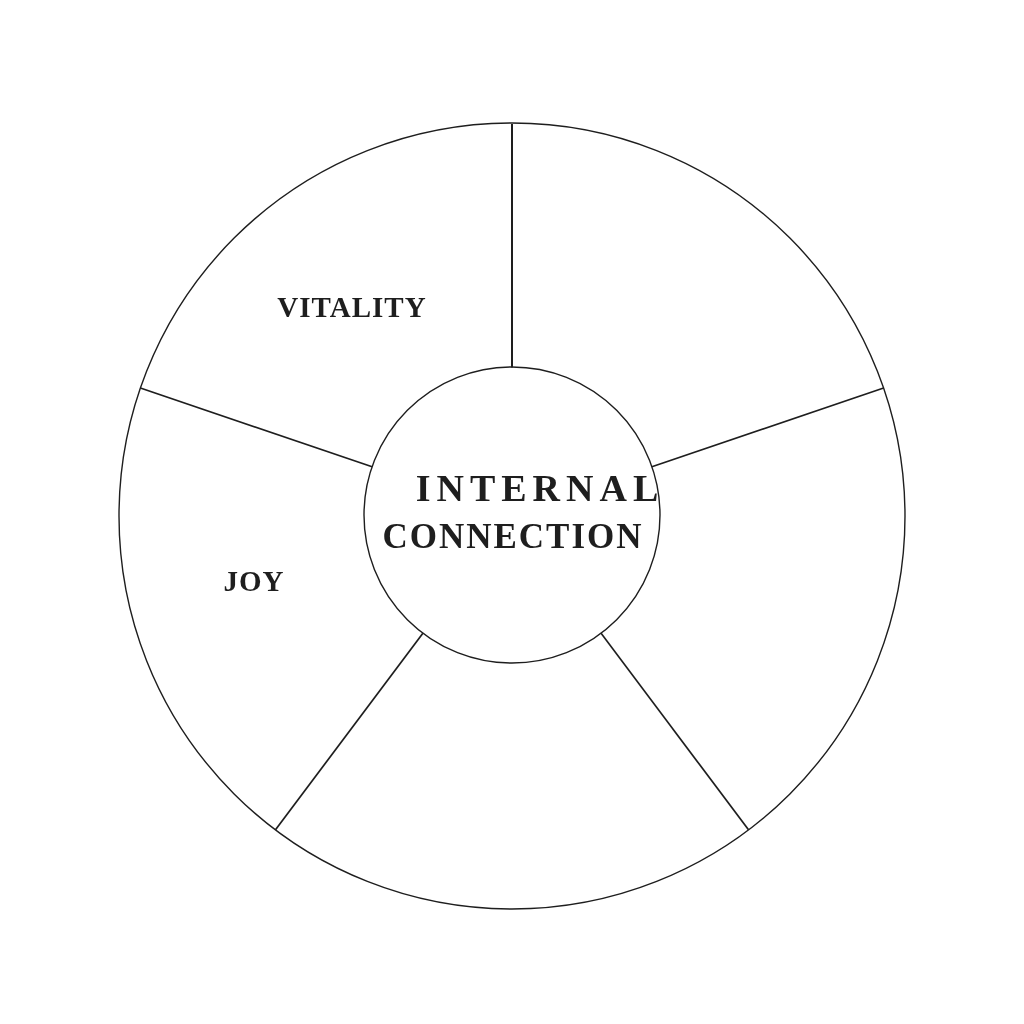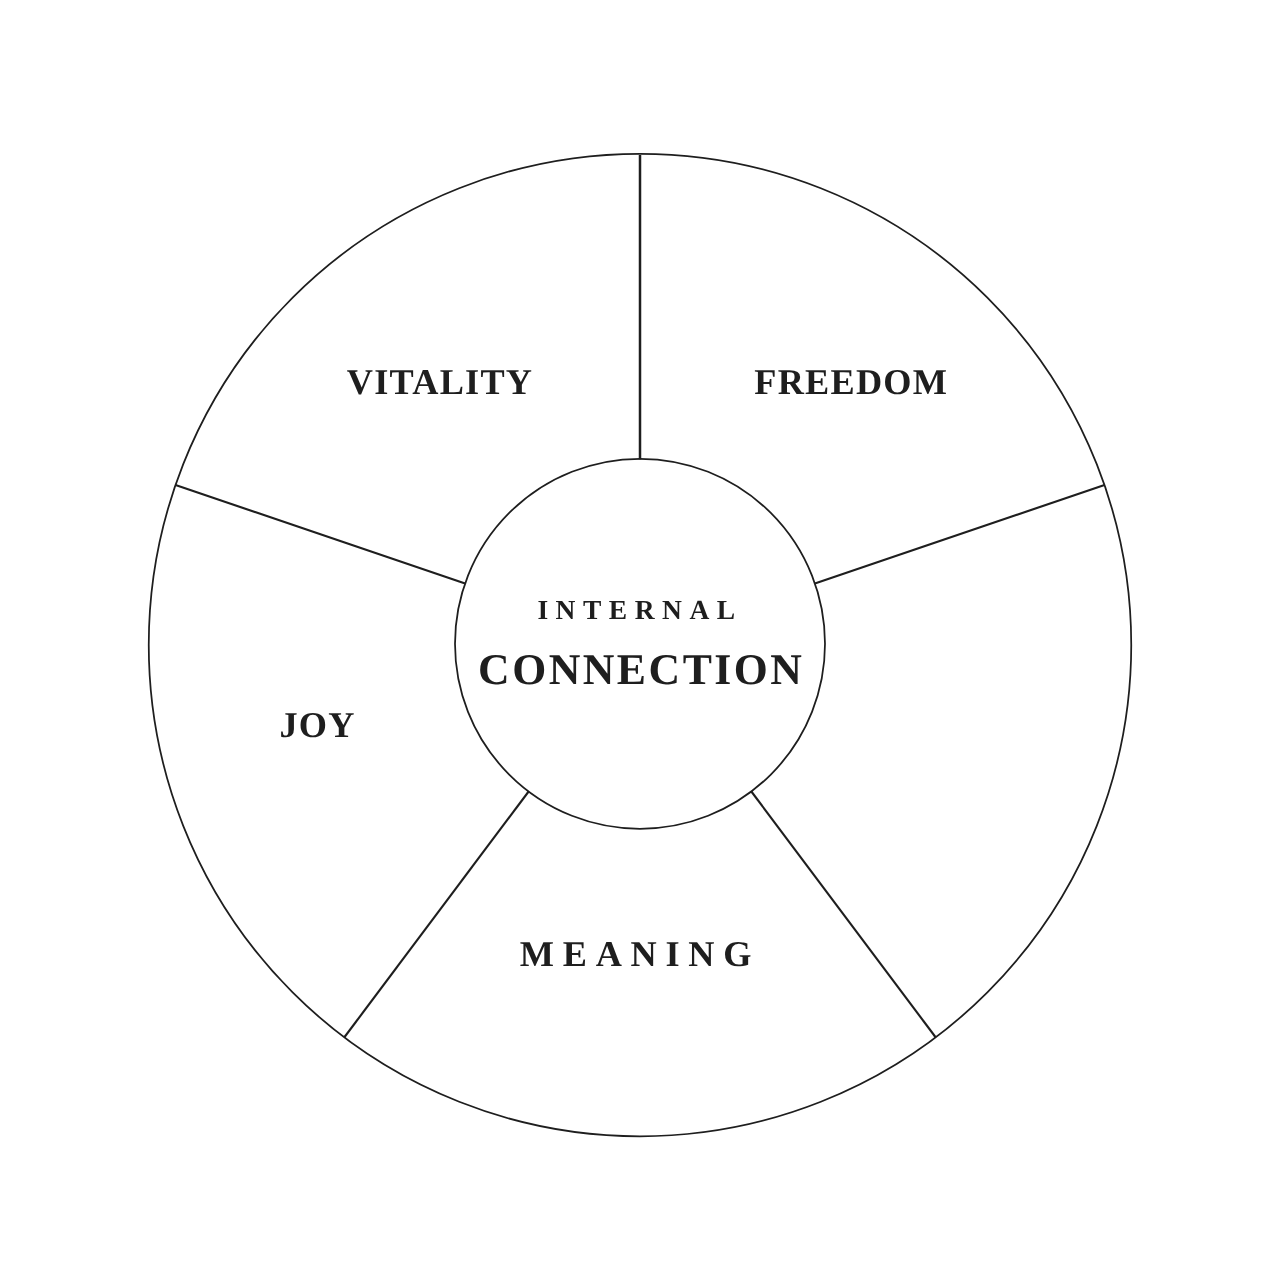--- a/index.html
+++ b/index.html
@@ -47,22 +47,22 @@
   }
   .sector-label {
     font-size: 29px;
   }
   .label-vitality   { left: 352px; top: 295px; letter-spacing: 1px; }
   .label-freedom    { left: 681px; top: 295px; letter-spacing: 1px; }
   .label-connection { left: 763px; top: 602px; letter-spacing: 5px; }
   .label-meaning    { left: 512px; top: 752px; letter-spacing: 7px; }
   .label-joy        { left: 254px; top: 569px; letter-spacing: 1px; }
   .hub-line1 {
-    left: 512px; top: 476px;
-    font-size: 22px;
+    left: 540px; top: 476px;
+    font-size: 38px;
     letter-spacing: 6px;
   }
   .hub-line2 {
     left: 513px; top: 524px;
     font-size: 35px;
     letter-spacing: 2px;
   }
 </style>
 </head>
 <body>
@@ -75,24 +75,22 @@
 
     <line class="spoke spoke-top" x1="512" y1="112" x2="512" y2="355.5"></line>
     <line class="spoke" x1="651.9" y1="454.8" x2="883.6" y2="376"></line>
     <line class="spoke" x1="601.1" y1="621.2" x2="748.5" y2="817.8"></line>
     <line class="spoke" x1="422.9" y1="621.2" x2="275.5" y2="817.8"></line>
     <line class="spoke" x1="372.1" y1="454.8" x2="140.4" y2="376"></line>
   </svg>
 
   <div class="label sector-label label-vitality">VITALITY</div>
 
-  <div class="label sector-label label-freedom">FREEDOM</div>
 
 
-  <div class="label sector-label label-meaning">MEANING</div>
 
   <div class="label sector-label label-joy">JOY</div>
 
   <div class="label hub-line1">INTERNAL</div>
 
   <div class="label hub-line2">CONNECTION</div>
 
 </div>
 
 </body></html>

